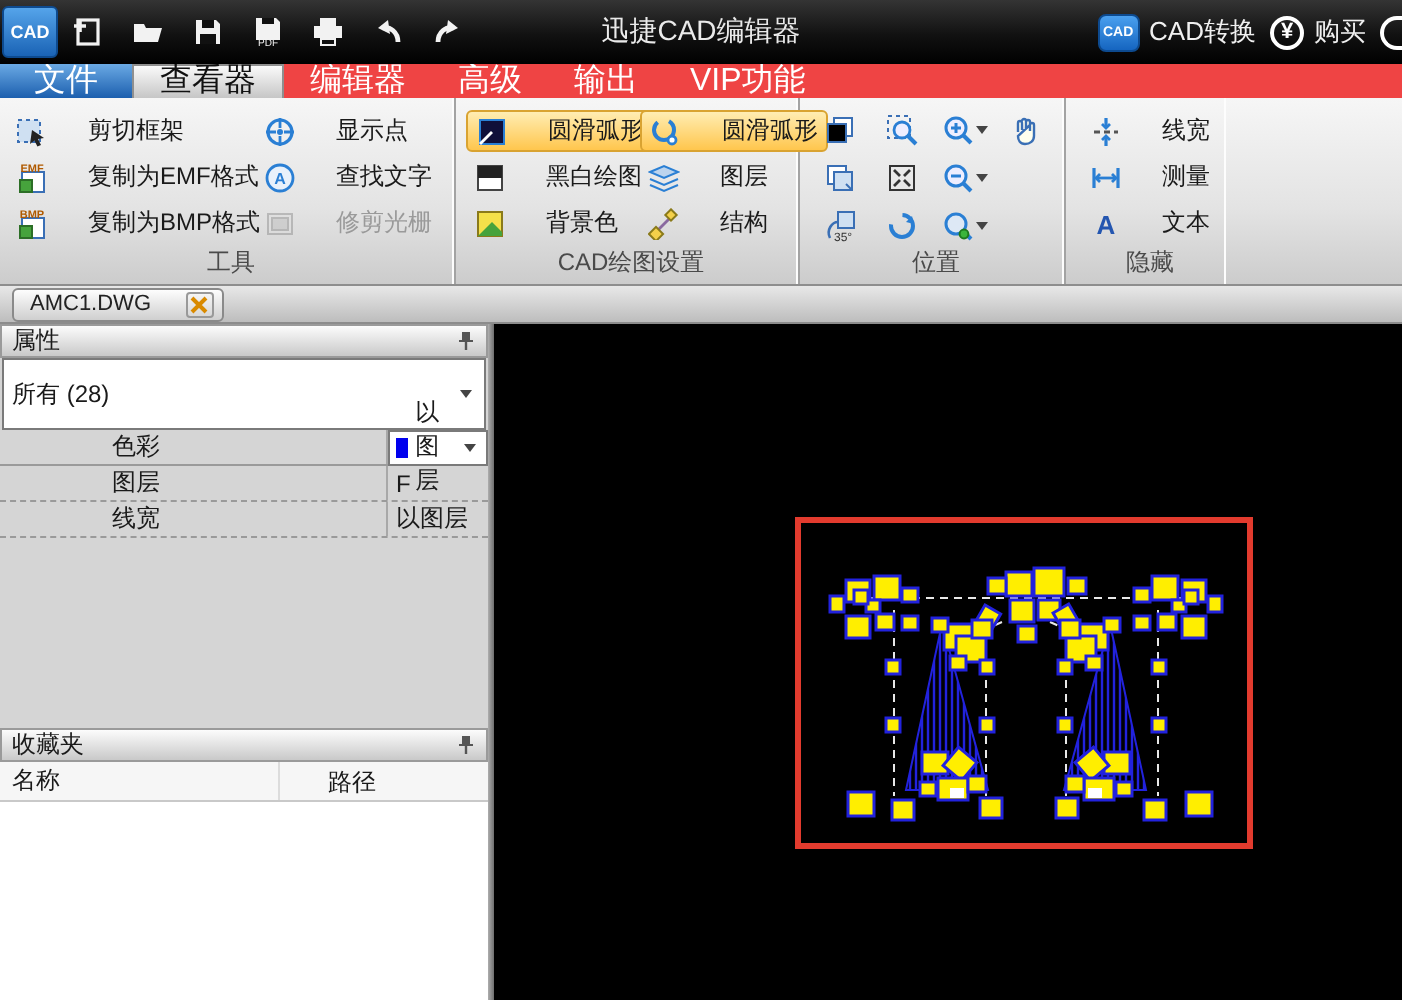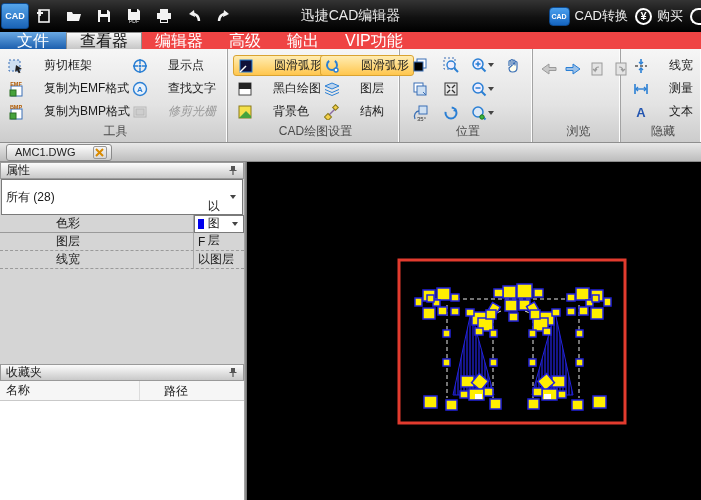--- a/index.html
+++ b/index.html
@@ -46,21 +46,21 @@
   .ribbon { height:94px; display:flex;
     background:linear-gradient(#f6f6f6,#e3e3e3 60%,#cccccc);
     border-bottom:1px solid #8e8e8e; font-size:12px; color:#1a1a1a; }
   .rgroup { position:relative; border-right:1px solid #a3a3a3;
     box-shadow:inset -1px 0 0 #fdfdfd; height:100%; }
   .rgroup-label { position:absolute; bottom:2px; left:4px; right:0;
     text-align:center; font-size:12px; color:#4a4a4a;margin-top:24px; }
   .rcol { position:absolute; top:5px; display:flex; flex-direction:column; }
   .rbtn { height:23px; display:flex; align-items:center; gap:20px;
     padding:0 4px; white-space:nowrap; }
-  .rbtn.disabled { color:#9a9a9a;font-style:italic; }
+  .rbtn.disabled { color:#9a9a9a; }
   .rbtn.disabled svg { opacity:.45; }
   .toggle-on { background:linear-gradient(#ffedb3,#ffc64d);
     border:1px solid #d9a331; border-radius:3px; height:21px; margin:1px 0; }
   .icon16 { width:16px; height:16px; flex:0 0 16px; }
   .posgrid { position:absolute; top:6px; left:8px; display:flex;
     flex-direction:column; gap:4px; }
   .posrow { display:flex; gap:7px; }
   .poscell { width:24px; height:20px; display:flex; align-items:center;
     justify-content:center; gap:1px; }
   .dd { width:0; height:0; border-left:3px solid transparent;
@@ -365,39 +365,20 @@
             <path d="M10.5 10.5l4 4" stroke="#2a7fd4" stroke-width="2"></path>
             <circle cx="11" cy="12" r="2.2" fill="#3bb53b" stroke="#1e7a1e"></circle>
           </svg>
           <div class="dd"></div>
         </div>
       </div>
     </div>
     <div class="rgroup-label">位置</div>
   </div>
 
-  <div class="rgroup" style="width:88px">
-    <div class="browserow">
-      <svg class="icon16" viewBox="0 0 16 16">
-        <path d="M15 6.5H8V3L1 8l7 5V9.5h7z" fill="#c9c9c9" stroke="#9a9a9a"></path>
-      </svg>
-      <svg class="icon16" viewBox="0 0 16 16">
-        <path d="M1 6.5h7V3l7 5-7 5V9.5H1z" fill="#9cc1e8" stroke="#2a7fd4"></path>
-      </svg>
-      <svg class="icon16" viewBox="0 0 16 16">
-        <rect x="3" y="2" width="10" height="12" fill="#e4e4e4" stroke="#9a9a9a"></rect>
-        <path d="M10 6c-3 0-4 2-4 4l-2-2m2 2l2-2" fill="none" stroke="#9a9a9a" stroke-width="1.2"></path>
-      </svg>
-      <svg class="icon16" viewBox="0 0 16 16">
-        <rect x="3" y="2" width="10" height="12" fill="#e4e4e4" stroke="#9a9a9a"></rect>
-        <path d="M6 6c3 0 4 2 4 4l2-2m-2 2l-2-2" fill="none" stroke="#9a9a9a" stroke-width="1.2"></path>
-      </svg>
-    </div>
-    <div class="rgroup-label">浏览</div>
-  </div>
 
   <div class="rgroup" style="width:80px; border-right:none">
     <div class="rcol" style="left:8px">
       <div class="rbtn">
         <svg class="icon16" viewBox="0 0 16 16">
           <path d="M2 8h12" stroke="#555" stroke-width="1.4" stroke-dasharray="3 2"></path>
           <path d="M8 1v4M8 11v4" stroke="#2a7fd4" stroke-width="1.6"></path>
           <path d="M6 4l2 2 2-2M6 12l2-2 2 2" fill="none" stroke="#2a7fd4" stroke-width="1.4"></path>
         </svg>
         <span>线宽</span>

